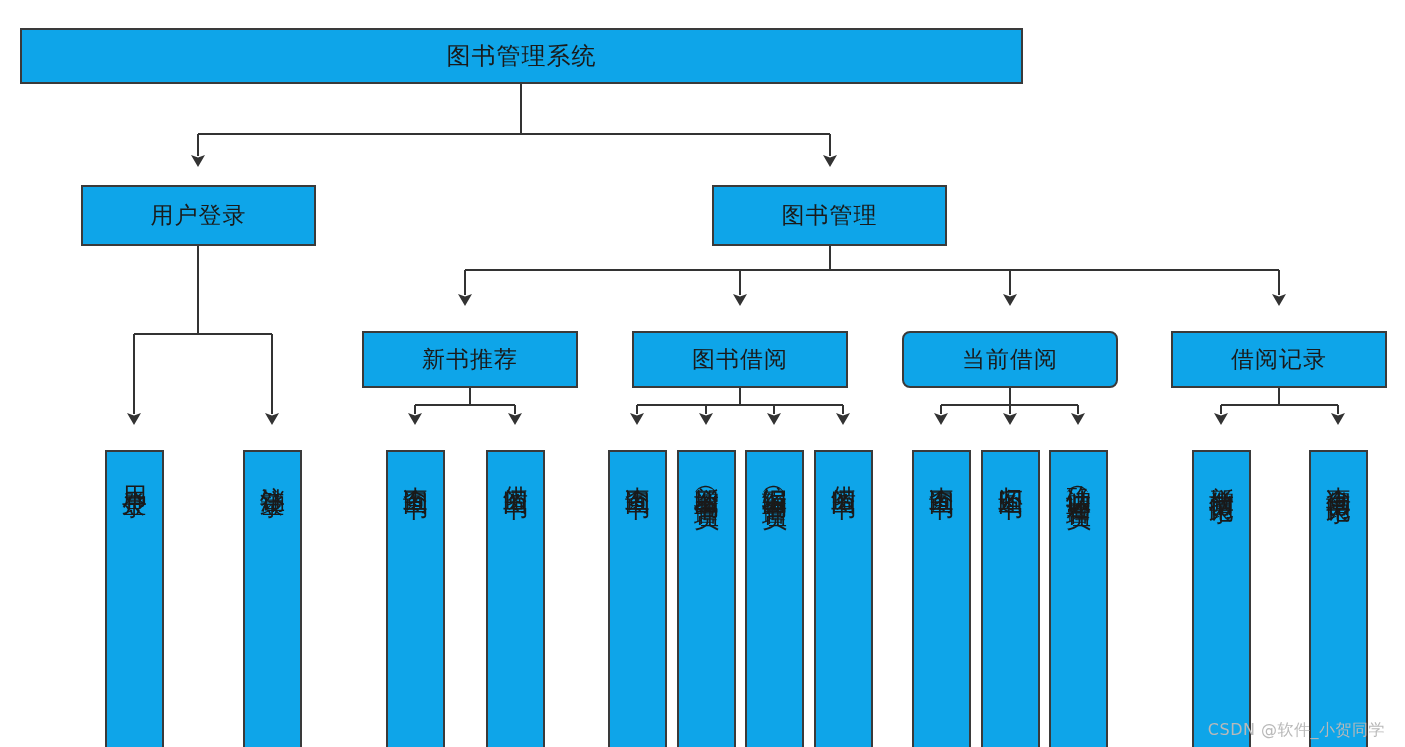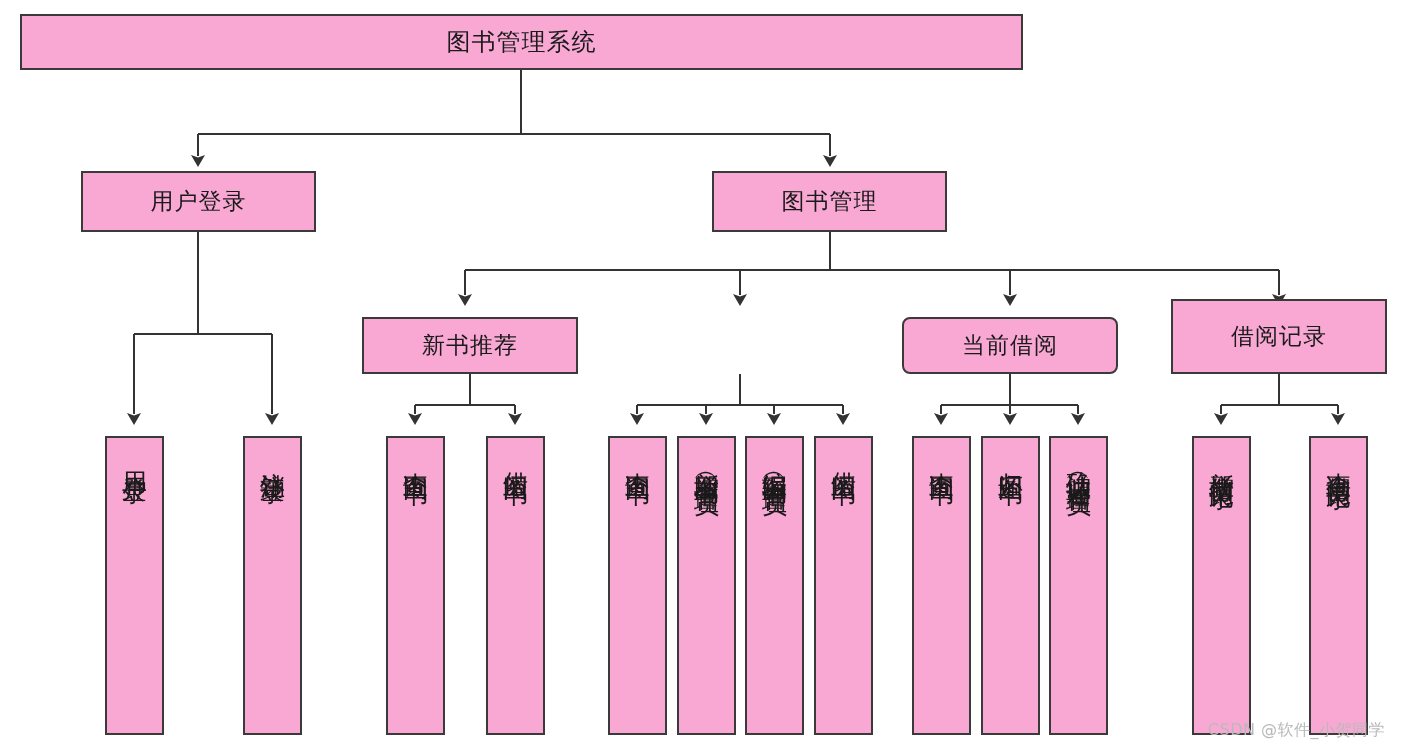--- a/index.html
+++ b/index.html
@@ -24,26 +24,27 @@
     position: absolute;
     top: 0;
     left: 0;
     width: 1405px;
     height: 747px;
     pointer-events: none;
   }
   .node {
     position: absolute;
     box-sizing: border-box;
-    background: #f9a8d4;
+    background: #0ea5e9;
     border: 2px solid #3a3a3a;
     display: flex;
     align-items: center;
     justify-content: center;
     overflow: hidden;
+    margin-top: 14px;
   }
   .node .label {
     color: #1a1a1a;
     line-height: 1.12;
     letter-spacing: 0.5px;
     white-space: nowrap;
   }
   .node.horizontal .label {
     font-size: 23px;
     letter-spacing: 1px;
@@ -135,26 +136,29 @@
   </div>
 
   <div class="node horizontal" style="left:712px; top:171px; width:235px; height:61px;text-align:center;">
     <span class="label">图书管理</span>
   </div>
 
   <div class="node horizontal" style="left:362px; top:317px; width:216px; height:57px;">
     <span class="label">新书推荐</span>
   </div>
 
+  <div class="node horizontal" style="left:632px; top:317px; width:216px; height:57px;">
+    <span class="label">图书借阅</span>
+  </div>
 
   <div class="node horizontal" style="left:902px; top:317px; width:216px; height:57px;border-radius:8px;">
     <span class="label">当前借阅</span>
   </div>
 
-  <div class="node horizontal" style="left:1171px; top:299px; width:216px; height:75px;">
+  <div class="node horizontal" style="left:1171px; top:317px; width:216px; height:57px;">
     <span class="label">借阅记录</span>
   </div>
 
   <div class="node vertical" style="left:105px; top:436px; width:59px; height:299px;">
     <span class="label">用户登录</span>
   </div>
 
   <div class="node vertical" style="left:243px; top:436px; width:59px; height:299px;">
     <span class="label">注销登录</span>
   </div>

